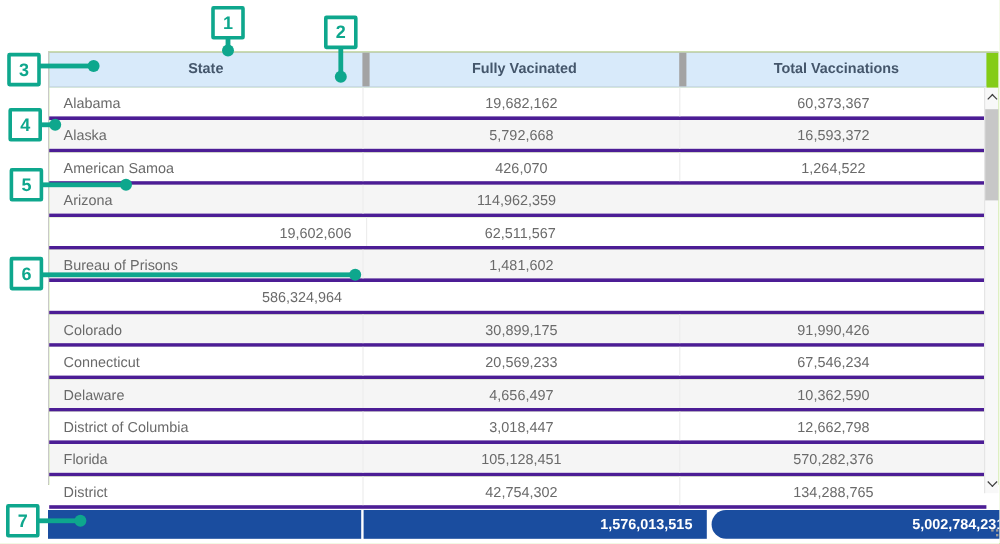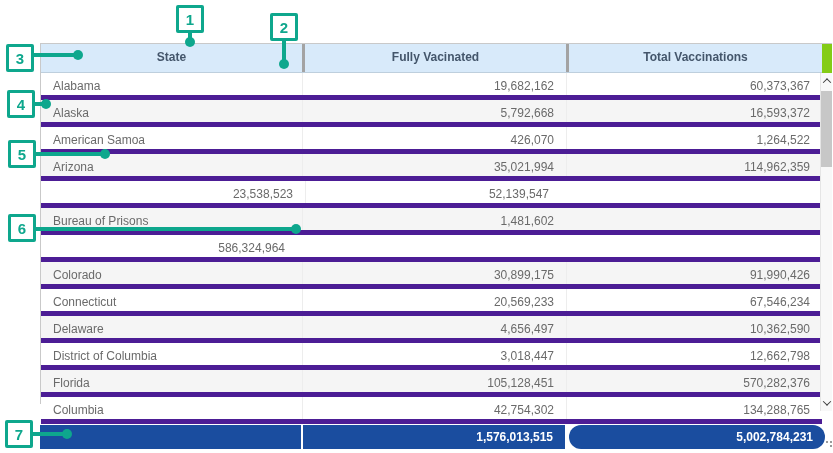--- a/index.html
+++ b/index.html
@@ -23,49 +23,49 @@
     border-left:1px solid var(--grid-border);
     background:#84cc16;box-sizing:border-box;
   }
   .thead{display:flex;width:781px;height:28px;background:var(--header-bg);
     border-bottom:1px solid #BECFDD;}
   .hcell{
     box-sizing:border-box;line-height:27px;text-align:center;
     font-size:12px;font-weight:700;color:var(--header-text);
     white-space:nowrap;overflow:hidden;
   }
-  .hcell + .hcell{border-left:3px solid #a3a3a3;text-align:center;}
+  .hcell + .hcell{border-left:6px solid #a3a3a3;text-align:center;}
   .c0{width:261px;} .c1{width:264px;} .c2{width:256px;}
   .tbody{width:781px;}
-  .trow{display:flex;height:27px;box-sizing:border-box;border-bottom:5px solid #4c1d95;background:#fff;}
+  .trow{display:flex;height:27px;box-sizing:border-box;border-bottom:3px solid #4c1d95;background:#fff;}
   .trow.alt{background:var(--alt-row);}
   .tcell{
     box-sizing:border-box;padding:0 12px;line-height:26px;font-size:12px;
     color:var(--row-text);white-space:nowrap;overflow:hidden;
   }
-  .tcell + .tcell{border-left:1px solid #EDEDED;}
+  .tcell + .tcell{border-left:1px solid #EDEDED;text-align:center;}
   .right{text-align:right;}
   
   .scrollbar{
     position:absolute;top:29px;right:0;width:12px;height:338px;
     background:#F8F8F8;border-left:1px solid #E5E5E5;box-sizing:border-box;
   }
   .sb-btn{position:absolute;left:0;width:11px;height:16px;display:flex;align-items:center;justify-content:center;}
   .sb-btn.up{top:0;} .sb-btn.down{bottom:0;}
   .chev{width:5px;height:5px;border-left:1.6px solid #3C3C3C;border-top:1.6px solid #3C3C3C;display:block;}
   .chev.up{transform:rotate(45deg) translate(1px,1px);}
   .chev.down{transform:rotate(225deg) translate(1px,1px);}
   .sb-thumb{position:absolute;left:0;top:18px;width:11px;height:76px;background:#C7C7C7;}
   
   .summary{position:absolute;left:40px;top:425px;height:24px;display:flex;}
   .scell{
     box-sizing:border-box;height:24px;line-height:24px;background:var(--summary-bg);
     color:#fff;font-size:12px;font-weight:700;padding:0 12px;white-space:nowrap;
   }
-  .scell.s0{width:261px;} .scell.s1{width:262px;margin-left:2px;} .scell.s2{width:256px;margin-left:4px;border-radius:12px;}
+  .scell.s0{width:261px;} .scell.s1{width:286px;margin-left:2px;} .scell.s2{width:256px;margin-left:4px;border-radius:12px;}
   .grip{position:absolute;left:826px;top:441px;width:2px;height:2px;background:#9A9A9A;
     box-shadow:4px 0 0 #9A9A9A,4px 4px 0 #9A9A9A;}
   
   .co-box{
     position:absolute;width:22px;height:22px;border:3px solid var(--callout);
     background:#fff;color:var(--callout);font-size:15px;font-weight:700;
     display:flex;align-items:center;justify-content:center;border-radius:2px;z-index:10;
   }
   .co-line{position:absolute;background:var(--callout);z-index:8;}
   .co-dot{position:absolute;width:10px;height:10px;border-radius:50%;background:var(--callout);z-index:9;}
@@ -99,26 +99,25 @@
           <div class="tcell c1 right">5,792,668</div>
           <div class="tcell c2 right">16,593,372</div>
         </div>
         <div class="trow">
           <div class="tcell c0">American Samoa</div>
           <div class="tcell c1 right">426,070</div>
           <div class="tcell c2 right">1,264,522</div>
         </div>
         <div class="trow alt">
           <div class="tcell c0">Arizona</div>
-          <div class="tcell c1 right">35,021,994</div>
           <div class="tcell c2 right">114,962,359</div>
         </div>
         <div class="trow">
-          <div class="tcell c1 right">23,538,523</div>
-          <div class="tcell c2 right">52,139,547</div>
+          <div class="tcell c1 right">19,602,606</div>
+          <div class="tcell c2 right">62,511,567</div>
         </div>
         <div class="trow alt">
           <div class="tcell c0">Bureau of Prisons</div>
           <div class="tcell c1 right">1,481,602</div>
         </div>
         <div class="trow">
           <div class="tcell c2 right">586,324,964</div>
         </div>
         <div class="trow alt">
           <div class="tcell c0">Colorado</div>
@@ -139,21 +138,21 @@
           <div class="tcell c0">District of Columbia</div>
           <div class="tcell c1 right">3,018,447</div>
           <div class="tcell c2 right">12,662,798</div>
         </div>
         <div class="trow alt">
           <div class="tcell c0">Florida</div>
           <div class="tcell c1 right">105,128,451</div>
           <div class="tcell c2 right">570,282,376</div>
         </div>
         <div class="trow">
-          <div class="tcell c0">Columbia</div>
+          <div class="tcell c0">District</div>
           <div class="tcell c1 right">42,754,302</div>
           <div class="tcell c2 right">134,288,765</div>
         </div>
       </div>
     <div class="scrollbar">
       <div class="sb-btn up">
         <span class="chev up"></span>
       </div>
       <div class="sb-thumb"></div>
       <div class="sb-btn down">

